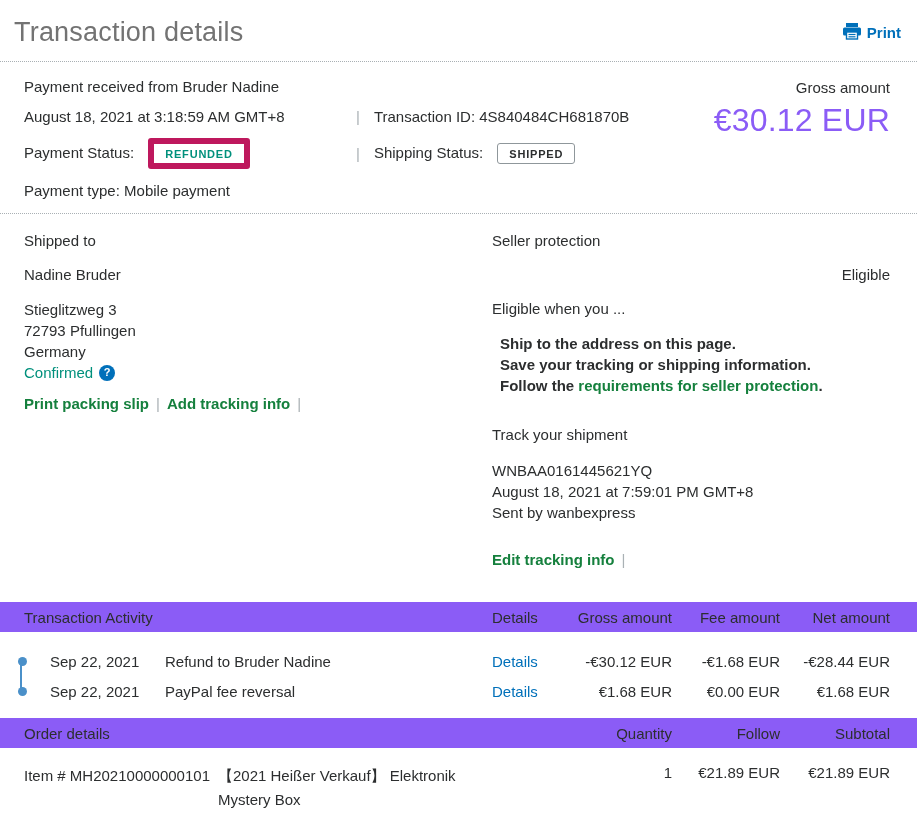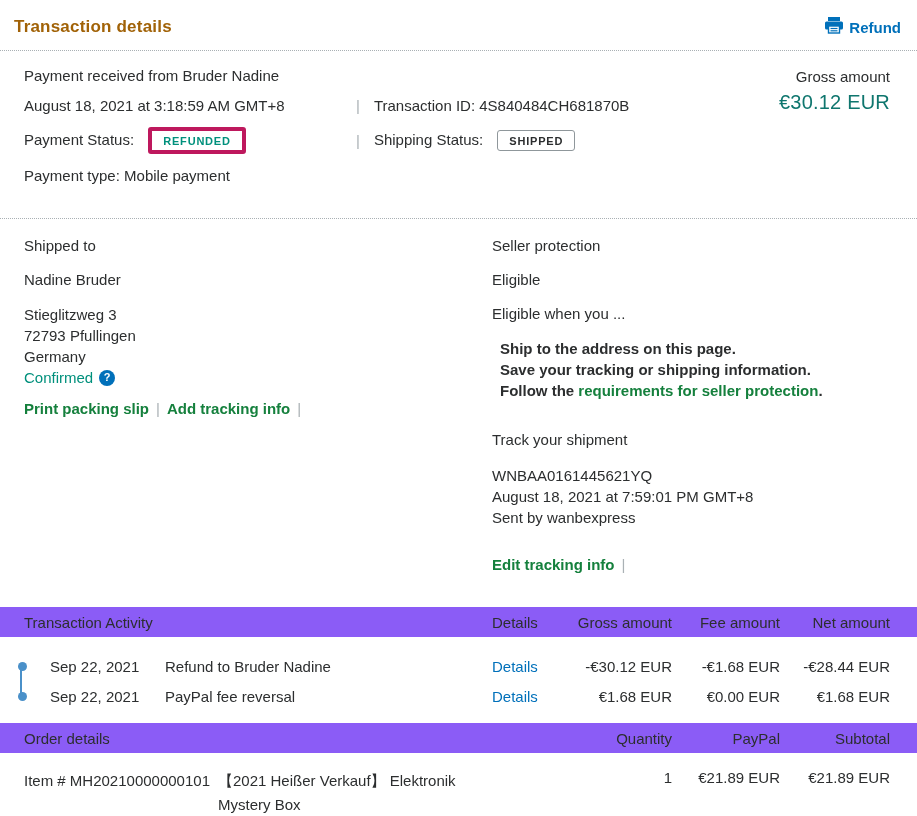--- a/index.html
+++ b/index.html
@@ -2,51 +2,51 @@
 <html><head>
 <meta charset="utf-8">
 <style>
   * { margin:0; padding:0; box-sizing:border-box; }
   html,body { background:#fff; }
   body { font-family:"Liberation Sans","DejaVu Sans",sans-serif; color:#2c2e2f; }
   .page { width:917px; height:816px; background:#fff; overflow:hidden; position:relative; }
 
   
   .hdr { display:flex; justify-content:space-between; align-items:center; padding:17px 16px 13px 14px; border-bottom:1px dotted #a9b0b4; }
-  .hdr-title { font-size:17px; color:#a16207; letter-spacing:.2px;font-weight:bold; }
+  .hdr-title { font-size:27px; color:#737373; letter-spacing:.2px; }
   .print-btn { display:flex; align-items:center; gap:6px; color:#0070ba; font-size:15px; font-weight:bold; cursor:pointer; }
 
   
   .summary { display:flex; justify-content:space-between; padding:16px 27px 14px 24px; border-bottom:1px dotted #a9b0b4; }
   .summary-left { flex:1; }
   .sum-row { display:flex; align-items:center; margin-bottom:13px; font-size:15px; }
-  .sum-row:last-child { margin-bottom:20px; }
+  .sum-row:last-child { margin-bottom:0; }
   .sum-cell-a { width:332px; }
   .vsep { color:#aab1b5; margin:0 14px 0 0; font-size:15px; }
   .badge { display:inline-block; font-size:11px; letter-spacing:.8px; padding:4px 11px 3px; border-radius:3px; background:#fff; margin-left:10px; font-weight:bold; }
-  .badge.teal { border:4px solid #be185d; color:#00907c; }
+  .badge.teal { border:6px solid #be185d; color:#00907c; }
   .badge.gray { border:1px solid #8f979b; color:#2c2e2f; }
   .summary-right { text-align:right; padding-top:1px; }
   .gross-label { font-size:15px; margin-bottom:6px; }
-  .gross-value { font-size:20px; color:#0f766e; letter-spacing:.2px; }
+  .gross-value { font-size:32px; color:#8b5cf6; letter-spacing:.2px; }
 
   
   .cols { display:flex; padding:18px 27px 0 24px; }
   .col-left { width:468px; flex:none; }
   .col-right { flex:1; }
   .sec-heading { font-size:15px; margin-bottom:17px; }
   .name-line { font-size:15px; margin-bottom:16px; }
   .addr p { font-size:15px; line-height:21px; }
   .confirmed-row { display:flex; align-items:center; gap:6px; font-size:15px; line-height:21px;text-align:right; }
   .confirmed-txt { color:#00907c; }
   .q-icon { width:16px; height:16px; border-radius:50%; background:#0070ba; color:#fff; font-size:11px; font-weight:bold; display:inline-flex; align-items:center; justify-content:center; cursor:pointer; }
   .link-row { margin-top:12px; font-size:15px; font-weight:bold; }
   .blue-link { color:#15803d; text-decoration:none; cursor:pointer; }
   .link-sep { color:#aab1b5; font-weight:normal; margin:0 7px; }
-  .eligible { font-size:15px; margin-bottom:17px; }
+  .eligible { font-size:15px; margin-bottom:17px;text-align:right; }
   .eligible-when { font-size:15px; margin-bottom:16px; }
   .cond { font-size:15px; font-weight:bold; line-height:21px; padding-left:8px; }
   .track-block { margin-top:30px; }
   .track-lines p { font-size:15px; line-height:21px; }
   .edit-row { margin-top:28px; font-size:15px; font-weight:bold; margin-bottom:17px; }
 
   
   .bar { background:#8b5cf6; height:30px; display:grid; align-items:center; font-size:15px; padding:0 27px 0 24px; }
   .bar-activity { grid-template-columns:468px 85px 95px 108px 110px; margin-top:17px; }
   .bar-order { grid-template-columns:468px 180px 108px 110px; }
@@ -76,21 +76,21 @@
     <div class="print-btn">
       <span>
         <svg width="18" height="17" viewBox="0 0 18 17">
             <rect x="3" y="0" width="12" height="4" fill="#0070ba"></rect>
             <rect x="0" y="4.5" width="18" height="8" rx="1.5" fill="#0070ba"></rect>
             <rect x="3.5" y="9" width="11" height="7" fill="#fff" stroke="#0070ba" stroke-width="1.4"></rect>
             <line x1="5.5" y1="11.5" x2="12.5" y2="11.5" stroke="#0070ba" stroke-width="1.2"></line>
             <line x1="5.5" y1="13.8" x2="12.5" y2="13.8" stroke="#0070ba" stroke-width="1.2"></line>
           </svg>
       </span>
-      <span>Refund</span>
+      <span>Print</span>
     </div>
   </div>
 
   <div class="summary">
     <div class="summary-left">
       <div class="sum-row">Payment received from Bruder Nadine</div>
       <div class="sum-row">
         <span class="sum-cell-a">August 18, 2021 at 3:18:59 AM GMT+8</span>
         <span class="vsep">|</span>
         <span>Transaction ID: 4S840484CH681870B</span>
@@ -178,21 +178,21 @@
       <a class="details-link">Details</a>
       <span class="num">€1.68 EUR</span>
       <span class="num">€0.00 EUR</span>
       <span class="num">€1.68 EUR</span>
     </div>
   </div>
 
   <div class="bar bar-order">
     <span>Order details</span>
     <span class="num">Quantity</span>
-    <span class="num">PayPal</span>
+    <span class="num">Follow</span>
     <span class="num">Subtotal</span>
   </div>
   <div class="item-row">
     <span class="item-no">Item # MH20210000000101</span>
     <span class="item-desc">【2021 Heißer Verkauf】 Elektronik Mystery Box</span>
     <span class="num">1</span>
     <span class="num">€21.89 EUR</span>
     <span class="num">€21.89 EUR</span>
   </div>
   <div class="total-row">

